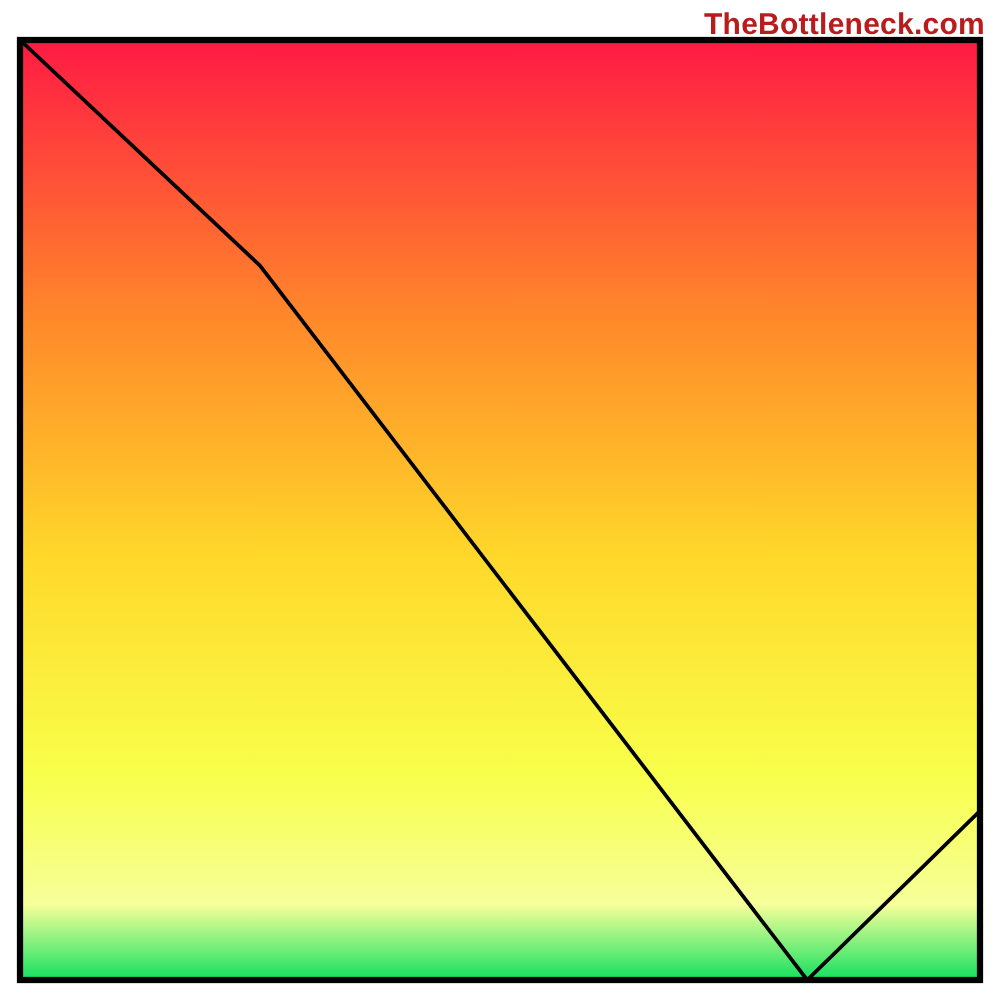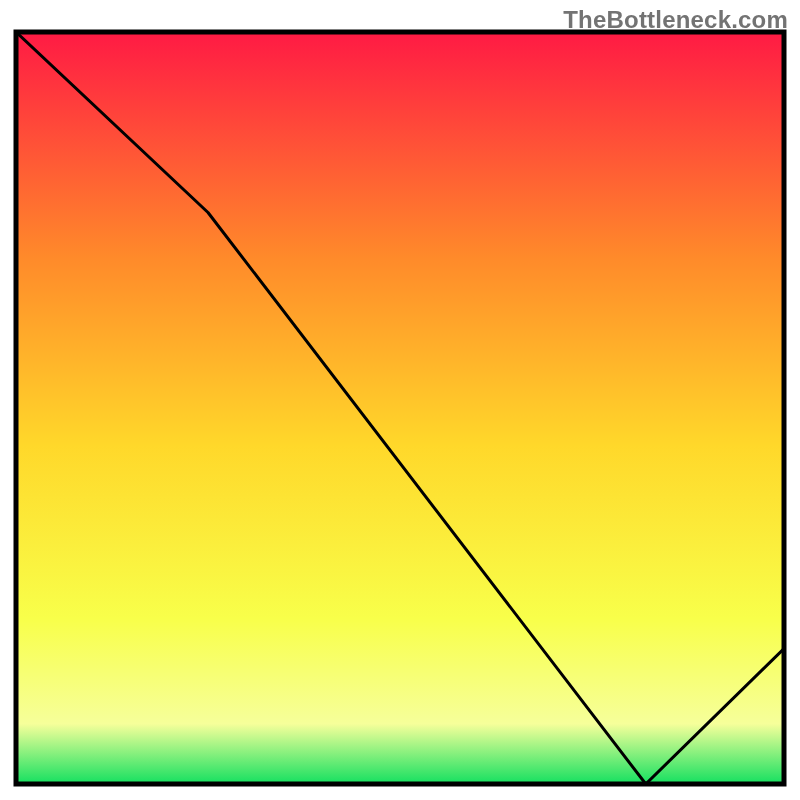--- a/index.html
+++ b/index.html
@@ -15,21 +15,21 @@
     position: relative;
     width: 800px;
     height: 800px;
   }
   #watermark {
     position: absolute;
     top: 6px;
     right: 12px;
     font-size: 24px;
     font-weight: 600;
-    color: #737373;
+    color: #b91c1c;
     letter-spacing: 0.2px;
     font-family: Arial, Helvetica, sans-serif;
   }
   svg {
     display: block;
   }
 </style>
 </head>
 <body>
 

